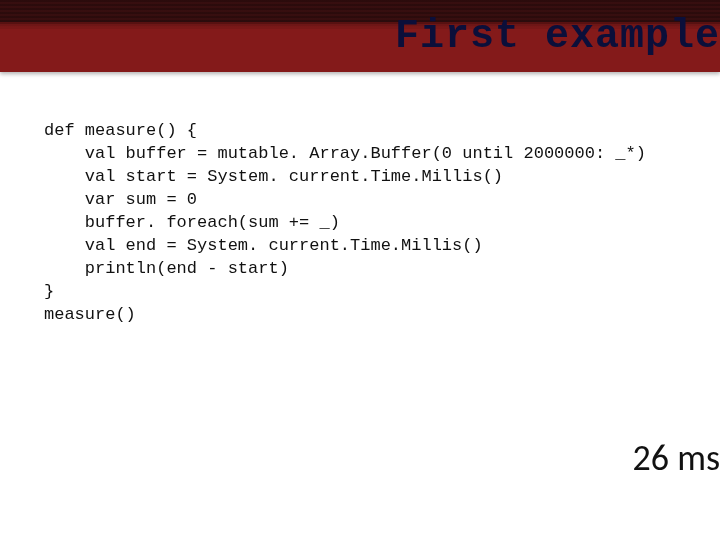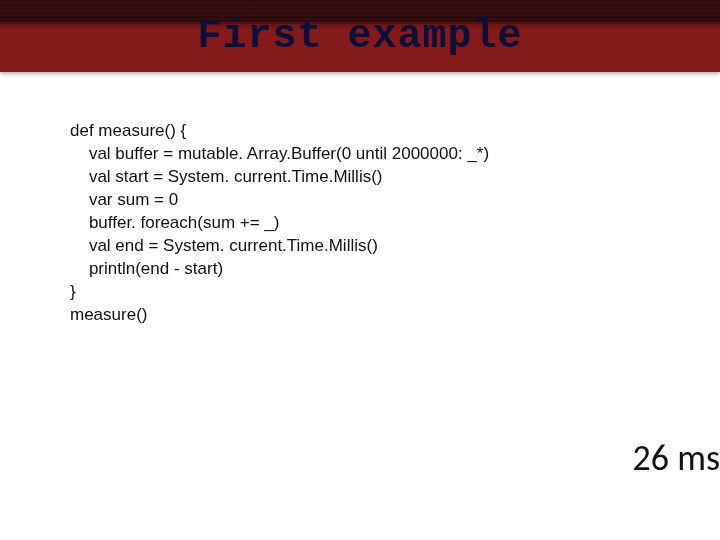--- a/index.html
+++ b/index.html
@@ -30,21 +30,21 @@
       #6e1616 34%,
       #6e1616 36%,
       #7a1818 37%,
       #7a1818 40%,
       #841a1a 41%,
       #841a1a 100%
     );
     box-shadow: 0 2px 4px rgba(0,0,0,0.3);
     display: flex;
     align-items: center;
-    justify-content: center;
+    justify-content: flex-end;
   }
   .title-bar::before {
     content: "";
     position: absolute;
     top: 0;
     left: 0;
     right: 0;
     height: 24px;
     background: repeating-linear-gradient(
       to bottom,
@@ -61,26 +61,25 @@
     font-weight: bold;
     color: #0b0f3a;
     letter-spacing: 1px;
     position: relative;
     z-index: 2;
   }
   .code-block {
     position: absolute;
     top: 120px;
     left: 44px;
-    font-family: Liberation Sans, sans-serif;
+    font-family: Liberation Mono, monospace;
     font-size: 17px;
     line-height: 1.35;
     color: #111;
     white-space: pre;
-    margin-left: 26px;
   }
   .result-text {
     position: absolute;
     bottom: 60px;
     left: 0;
     right: 0;
     text-align: right;
     font-family: "Calibri", "Segoe UI", Arial, sans-serif;
     font-size: 36px;
     color: #111;

